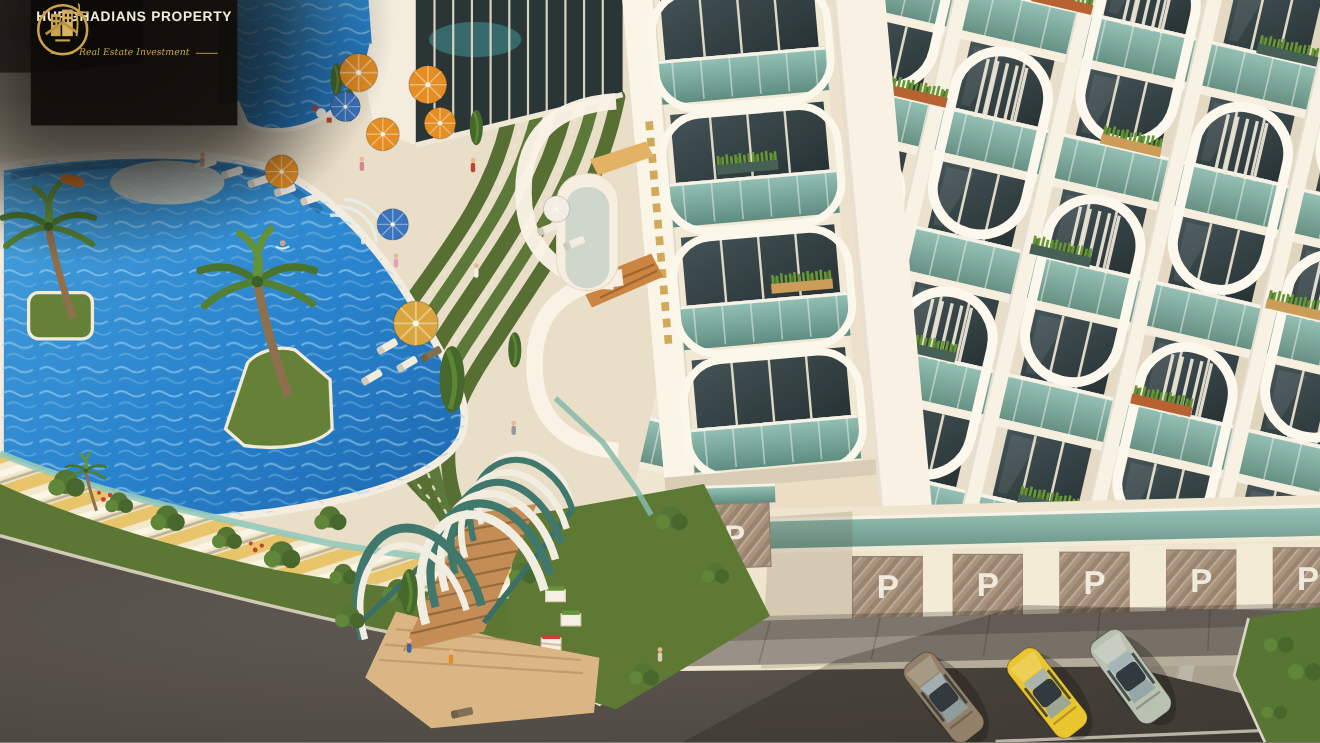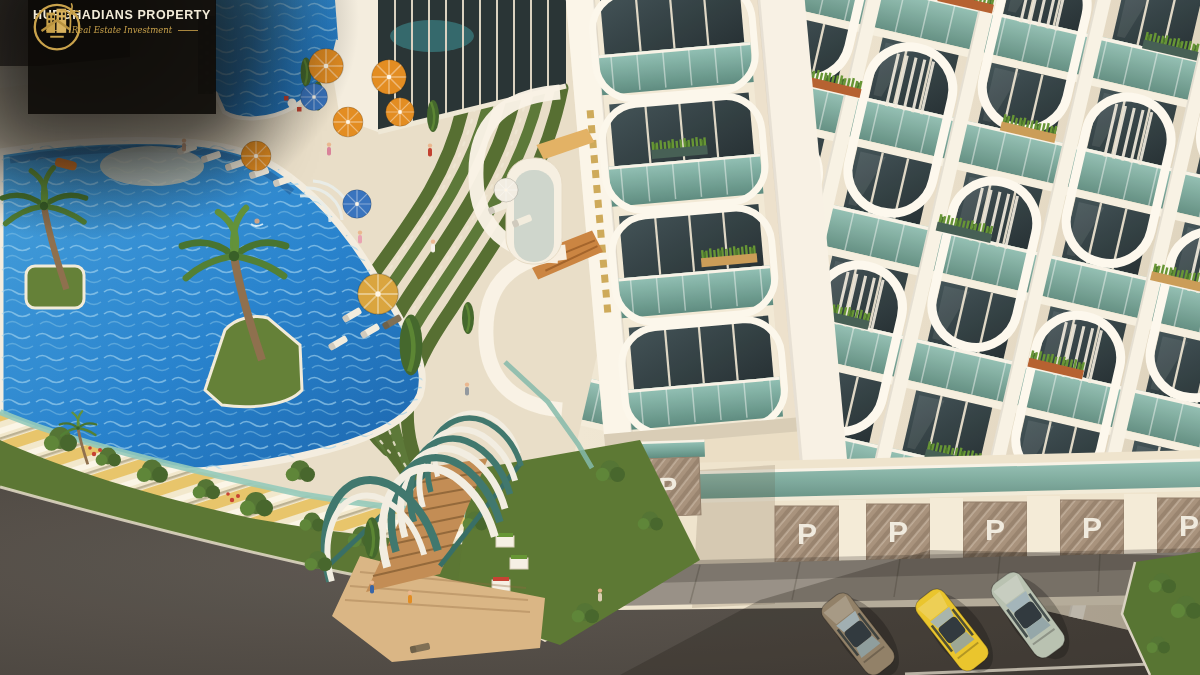--- a/index.html
+++ b/index.html
@@ -9,21 +9,21 @@
   .ptext{font-family:"Liberation Sans",sans-serif;font-weight:700;fill:#f6f3ea;opacity:.93;}
   
   .corner-shade{position:absolute;left:-90px;top:-70px;width:460px;height:320px;
     background:radial-gradient(ellipse at 38% 28%, rgba(8,7,5,.78) 0%, rgba(8,7,5,.45) 42%, rgba(8,7,5,0) 68%);
     pointer-events:none;}
   .brand{position:absolute;left:28px;top:0;width:188px;height:114px;
     background:rgba(12,10,7,.92);box-shadow:0 0 60px 38px rgba(10,9,6,.45);
     display:flex;flex-direction:column;align-items:center;padding-top:5px;box-sizing:border-box;}
   .brand-name{margin-top:3px;font-size:12.5px;font-weight:700;letter-spacing:.6px;
     color:#f3ecd9;white-space:nowrap;}
-  .brand-tagline{margin-top:3px;display:flex;align-items:center;gap:6px;
+  .brand-tagline{margin-top:21px;display:flex;align-items:center;gap:6px;
     font-family:"DejaVu Serif",serif;font-style:italic;font-size:8.5px;color:#c9a24b;}
   .brand-tagline .rule{width:20px;height:1px;background:#a8863e;display:inline-block;}
 </style>
 </head>
 <body>
 
 <div class="stage">
 <svg width="1200" height="675" viewBox="0 0 1200 675">
 <defs>
   <linearGradient id="poolG" x1="0" y1="0" x2="1" y2="1">

